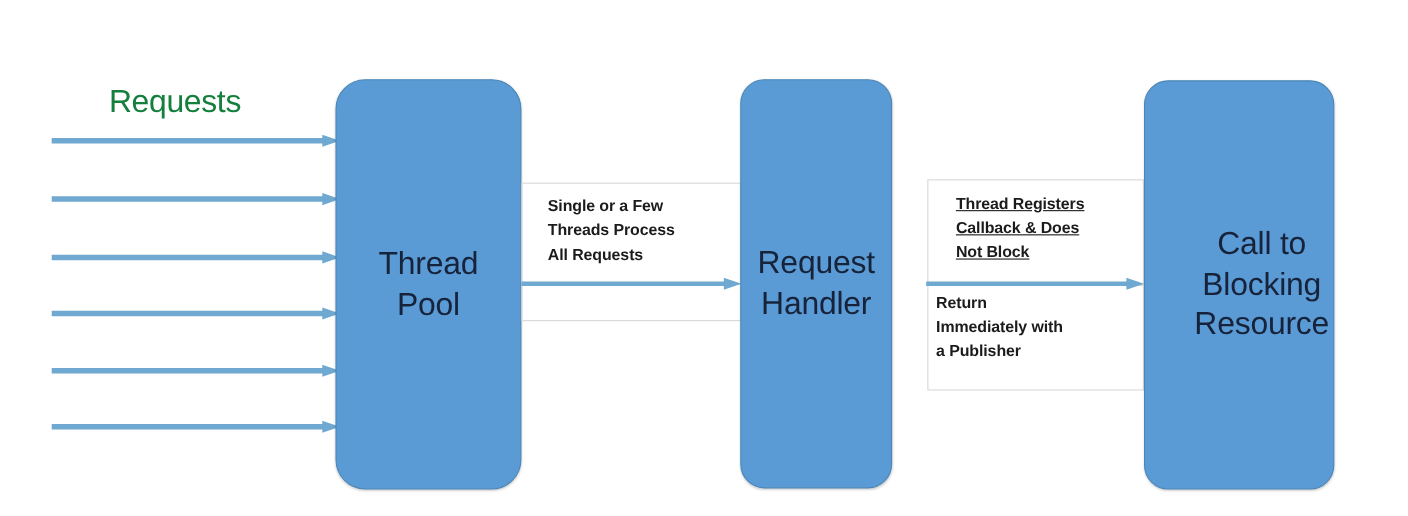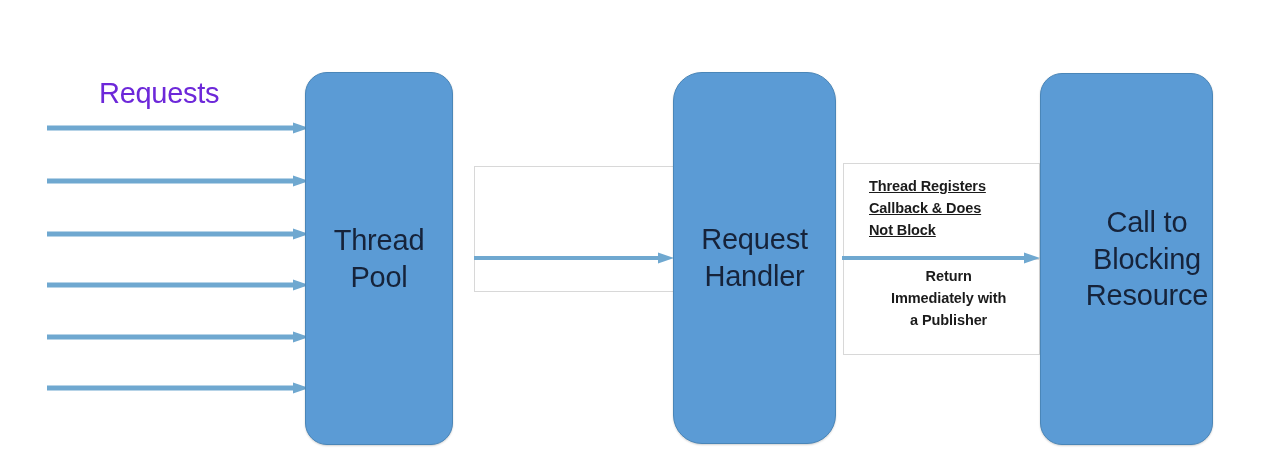--- a/index.html
+++ b/index.html
@@ -35,22 +35,22 @@
     font-size: 29px;
     line-height: 1.26;
     letter-spacing: -0.2px;
     box-shadow: 0 1px 2px rgba(0,0,0,0.18);
   }
   .proc-box .box-label {
     white-space: pre-line;
     padding: 0 6px;
   }
 
-  #box-thread-pool      { left: 305px; top: 72px;  width: 148px; height: 373px; }
-  #box-request-handler  { left: 673px; top: 72px;  width: 163px; height: 372px; border-radius: 29px; }
+  #box-thread-pool      { left: 305px; top: 72px;  width: 169px; height: 373px; border-radius: 27px; }
+  #box-request-handler  { left: 673px; top: 72px;  width: 138px; height: 372px; }
   #box-blocking-res     { left: 1040px; top: 73px; width: 173px; height: 372px; padding-left: 41px; }
 
   
   .arrow {
     position: absolute;
     height: 12px;
     display: block;
   }
   .arrow svg { display: block; overflow: visible; }
 
@@ -66,26 +66,26 @@
     letter-spacing: -0.1px;
   }
   #label-requests {
     position: absolute;
     left: 99px;
     top: 76px;
     font-family: "Liberation Sans", sans-serif;
     font-weight: 400;
     font-size: 29px;
     line-height: 1.2;
-    color: #6d28d9;
+    color: #15803d;
     letter-spacing: -0.3px;
   }
   #label-single-threads { left: 498px; top: 178px; }
   #label-thread-registers { left: 869px; top: 176px; text-decoration: underline; }
-  #label-return-publisher { left: 891px; top: 266px; text-align: center; }
+  #label-return-publisher { left: 851px; top: 266px; }
 
   
   .label-frame {
     position: absolute;
     border: 1px solid #d8d8d8;
     box-sizing: border-box;
     pointer-events: none;
   }
   #frame-mid  { left: 474px; top: 166px; width: 200px; height: 126px; }
   #frame-r1   { left: 843px; top: 163px; width: 197px; height: 96px;  }
@@ -140,20 +140,23 @@
     </svg>
   </div>
 
   <div id="box-thread-pool" class="proc-box">
     <span class="box-label">Thread
 Pool</span>
   </div>
 
   <div id="frame-mid" class="label-frame"></div>
 
+  <div id="label-single-threads" class="flow-label">Single or a Few
+Threads Process
+All Requests</div>
 
   <div class="arrow" style="left:474px; top:252px; width:202px;">
     <svg width="202" height="12" viewBox="0 0 202 12">
       <path d="M0 6 H186" stroke="#6FA8D0" stroke-width="4" fill="none"></path>
       <path d="M184 0.5 L200 6 L184 11.5 Z" fill="#6FA8D0"></path>
     </svg>
   </div>
 
   <div id="box-request-handler" class="proc-box">
     <span class="box-label">Request

